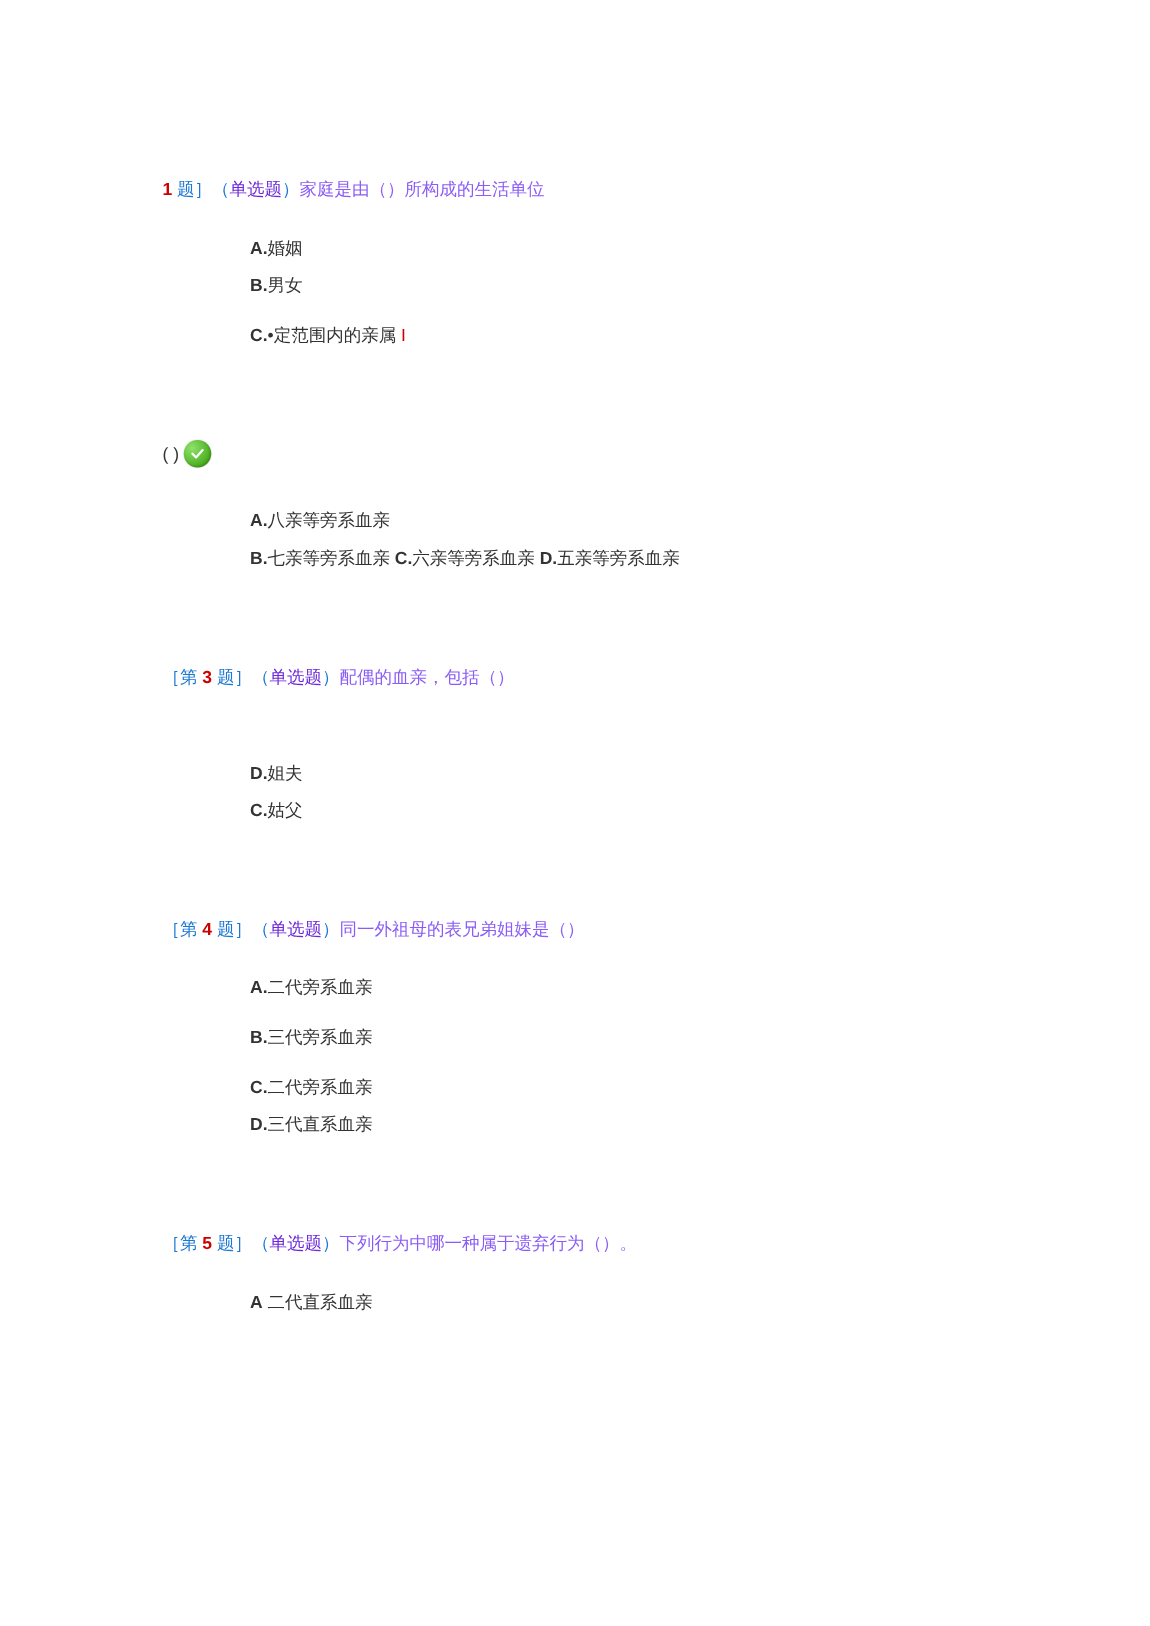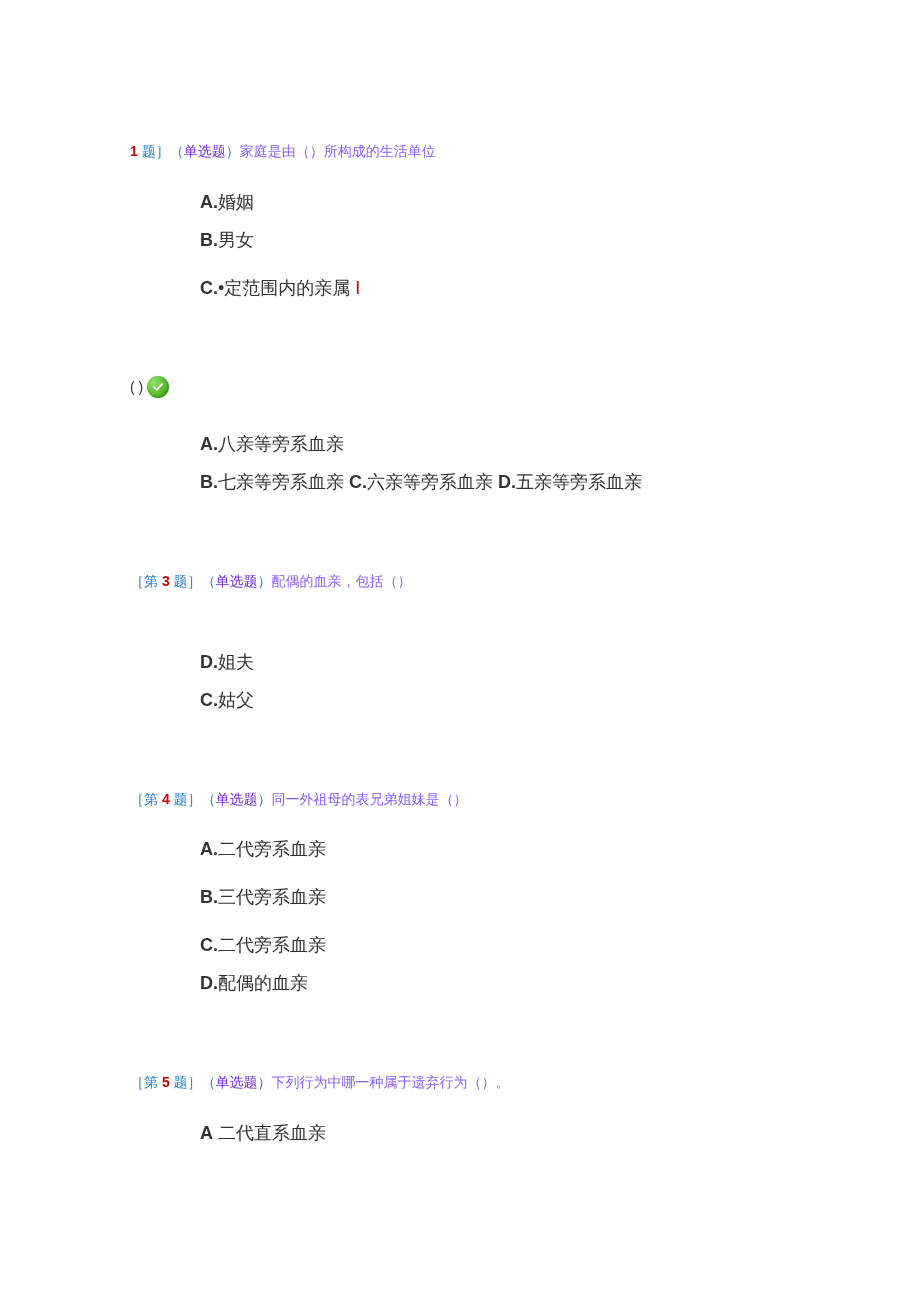--- a/index.html
+++ b/index.html
@@ -30,21 +30,21 @@
   }
   .q-type {
     color: #6d28d9;
   }
   .q-text {
     color: #8b5cf6;
   }
   .options {
     padding-left: 70px;
     line-height: 2.0;
-    font-size: 18px;
+    font-size: 14px;
   }
   .options .opt {
     margin-bottom: 2px;
   }
   .options .opt b {
     font-weight: bold;
   }
   .inline-opts b {
     font-weight: bold;
   }
@@ -130,21 +130,21 @@
   <div class="question">
     <div class="question-header">
       <span class="q-bracket">［第 </span><span class="q-num">4</span><span class="q-bracket"> 题］（</span><span class="q-type">单选题</span><span class="q-bracket">）</span><span class="q-text">同一外祖母的表兄弟姐妹是（）</span>
     </div>
     <div class="options">
       <div class="opt"><b>A.</b><span>二代旁系血亲</span></div>
       <div class="gap-sm"></div>
       <div class="opt"><b>B.</b><span>三代旁系血亲</span></div>
       <div class="gap-sm"></div>
       <div class="opt"><b>C.</b><span>二代旁系血亲</span></div>
-      <div class="opt"><b>D.</b><span>配偶的血亲</span></div>
+      <div class="opt"><b>D.</b><span>三代直系血亲</span></div>
     </div>
   </div>
 
   <div class="question" style="margin-bottom:0">
     <div class="question-header">
       <span class="q-bracket">［第 </span><span class="q-num">5</span><span class="q-bracket"> 题］（</span><span class="q-type">单选题</span><span class="q-bracket">）</span><span class="q-text">下列行为中哪一种属于遗弃行为（）。</span>
     </div>
     <div class="options">
       <div class="opt"><b>A</b><span> 二代直系血亲</span></div>
     </div>

